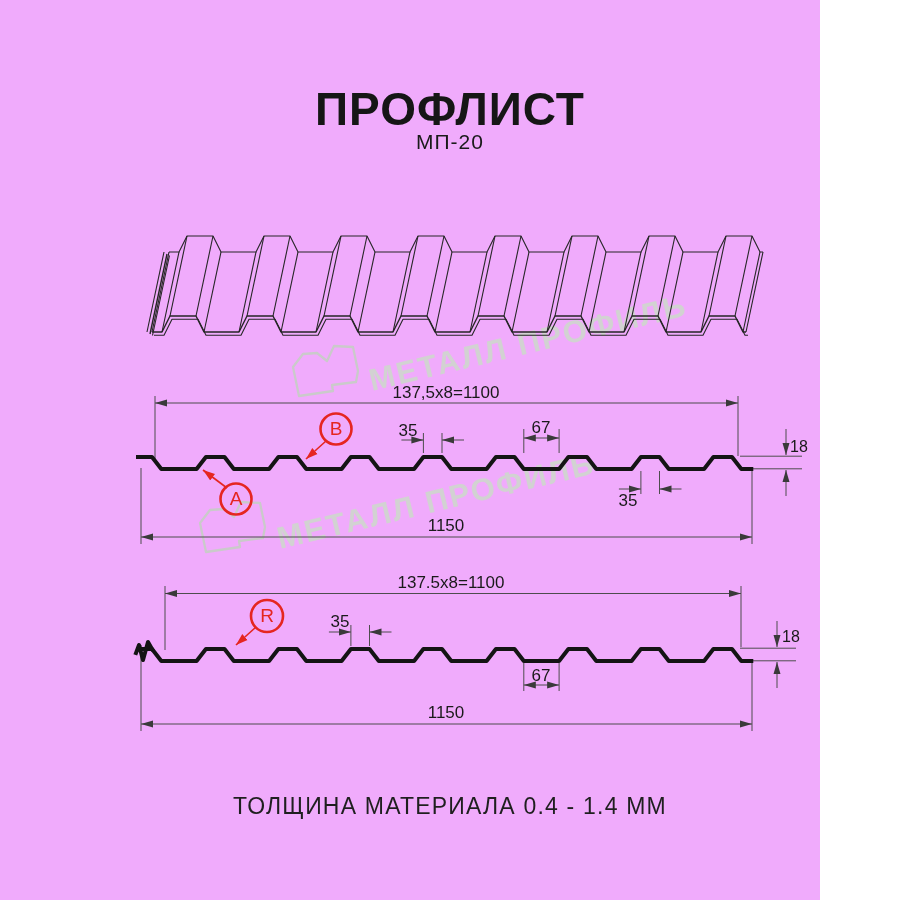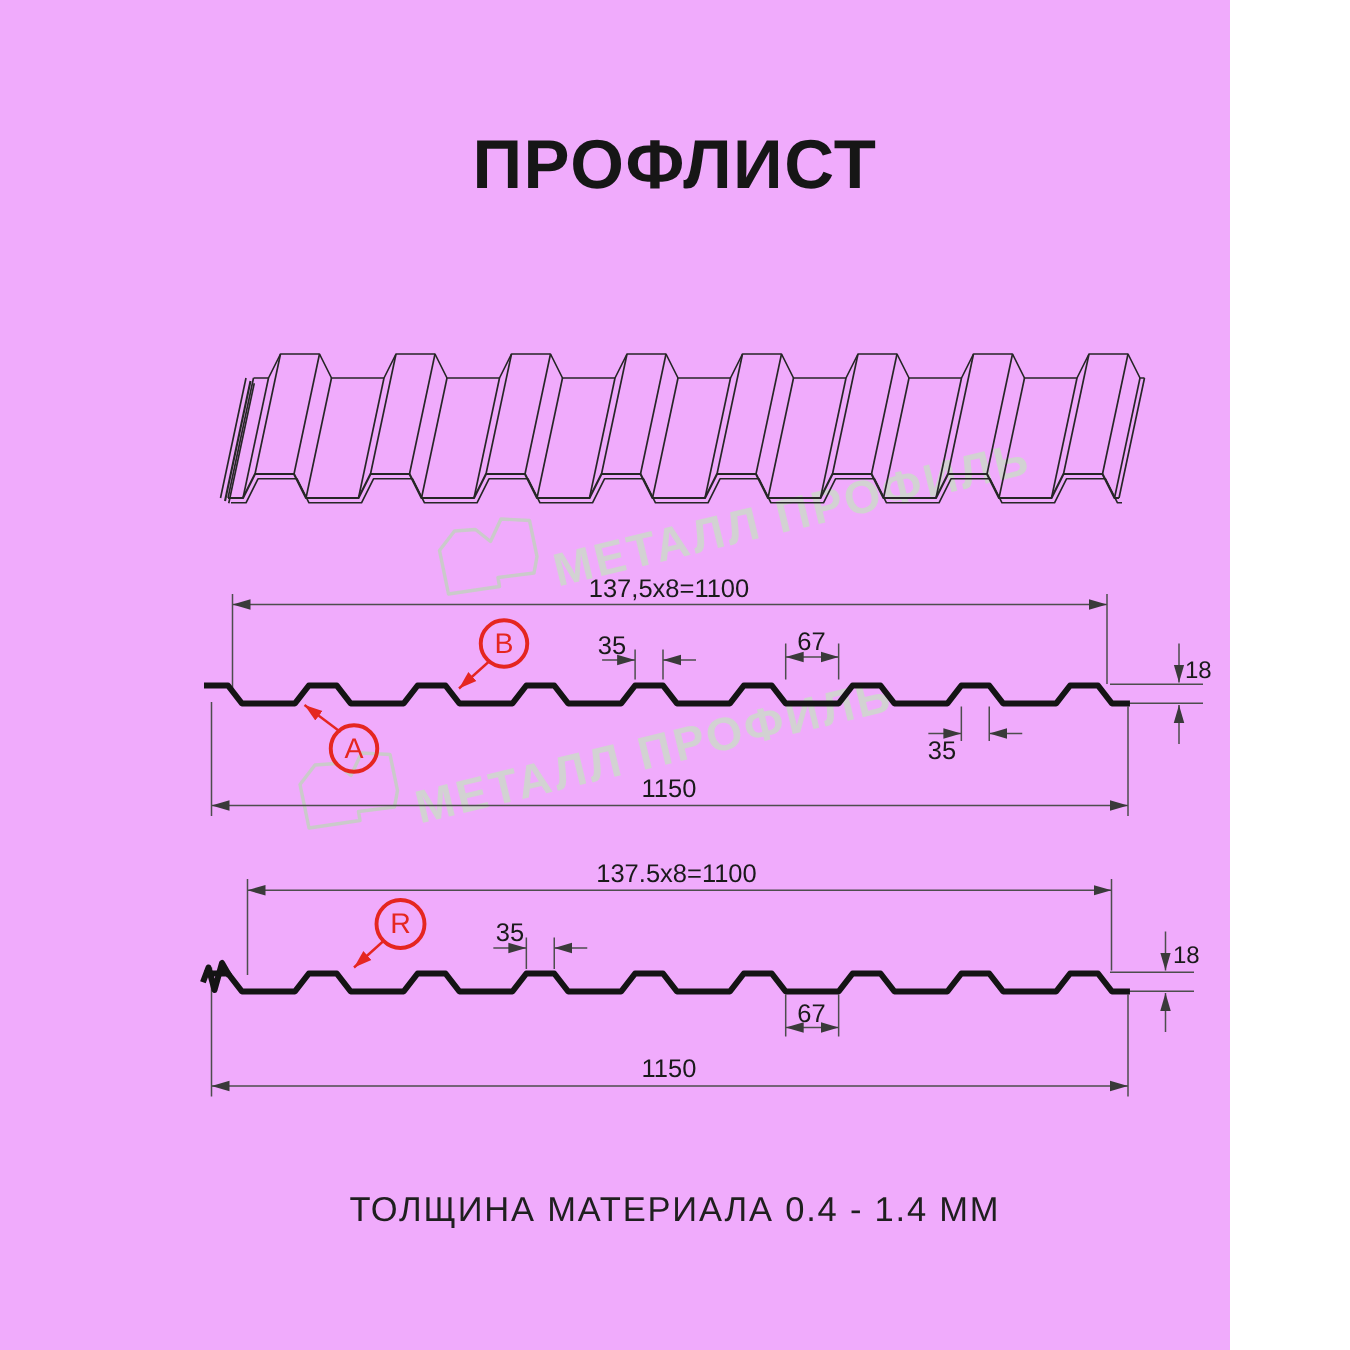--- a/index.html
+++ b/index.html
@@ -25,20 +25,21 @@
   .wmt{font-family:"Liberation Sans",sans-serif;font-weight:700;font-size:31px;
        fill:#d2d2d2;letter-spacing:2px;}
   .wml{stroke:#cacaca;stroke-width:2.3;fill:none;stroke-linejoin:round;}
 </style>
 </head>
 <body>
 
 <div class="page">
 
   <div class="title">ПРОФЛИСТ</div>
+  <div class="subtitle">МП-20</div>
 
   <svg width="900" height="900" viewBox="0 0 900 900">
     <defs>
       <marker id="ar" markerWidth="13" markerHeight="9" refX="12" refY="4.5" orient="auto-start-reverse" markerUnits="userSpaceOnUse">
         <path d="M12,4.5 L0,1 L0,8 Z" fill="#3a3a3a"></path>
       </marker>
       <marker id="arr" markerWidth="13" markerHeight="10" refX="12" refY="5" orient="auto-start-reverse" markerUnits="userSpaceOnUse">
         <path d="M12,5 L0,1 L0,9 Z" fill="#e52620"></path>
       </marker>
     </defs>

